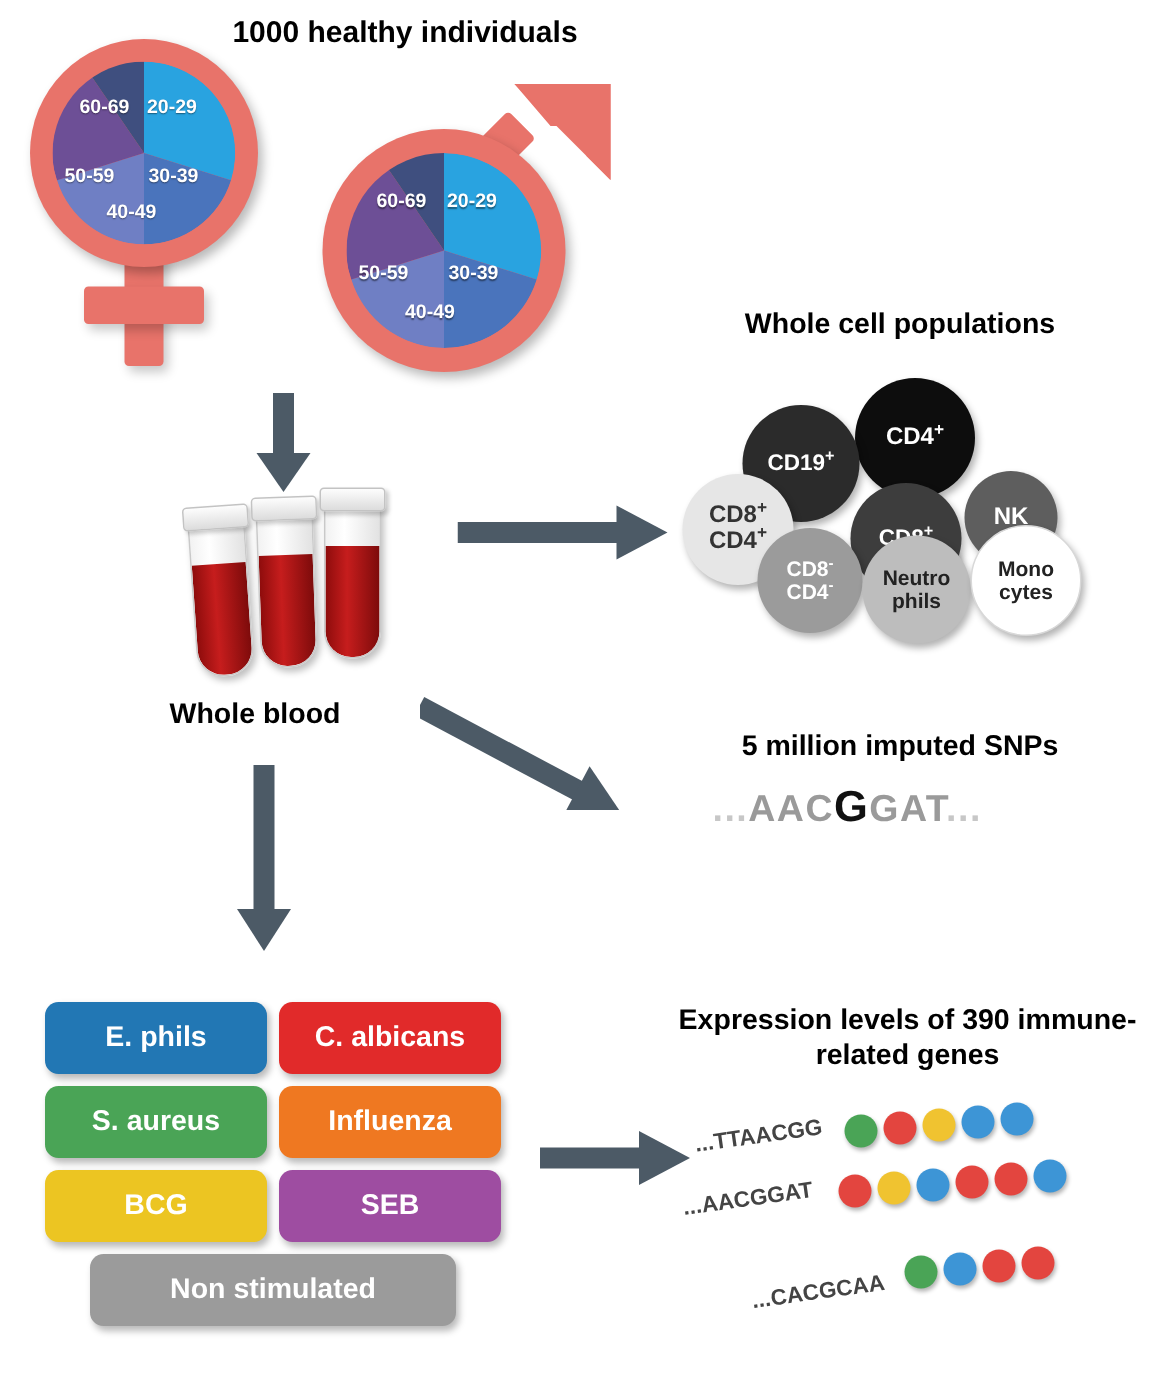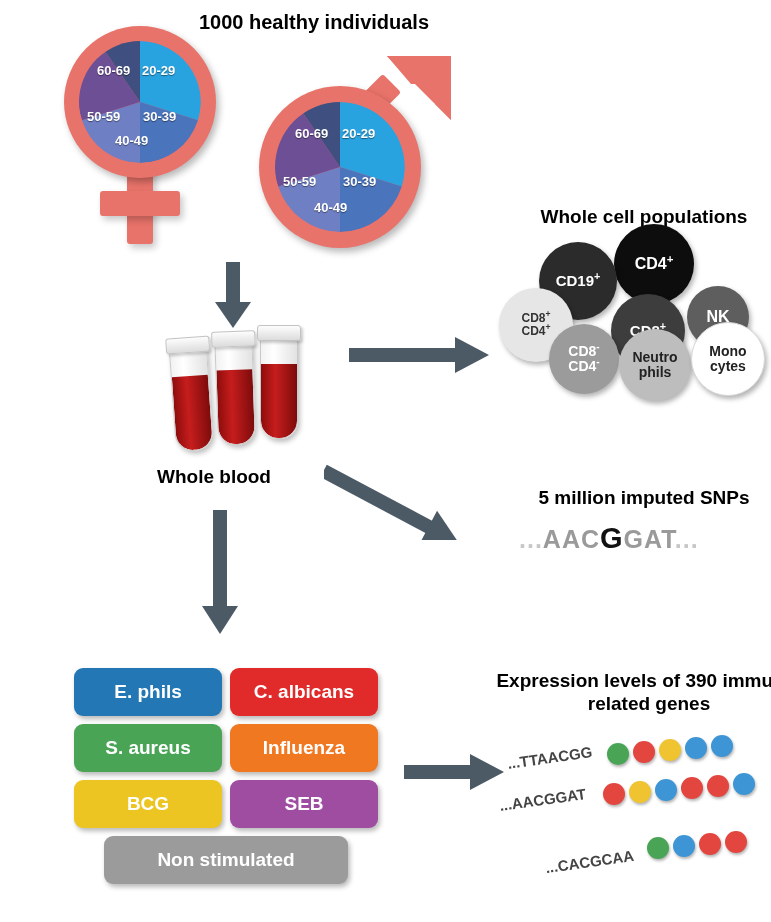--- a/index.html
+++ b/index.html
@@ -4,21 +4,21 @@
 <style>
   html, body { margin:0; padding:0; }
   body {
     width: 771px; height: 922px;
     background: #ffffff;
     font-family: "Liberation Sans", sans-serif;
     position: relative;
     overflow: hidden;
     color: #000;
   }
-  .root { position:absolute; inset:0;margin-left:44px; }
+  .root { position:absolute; inset:0; }
   .abs { position:absolute; }
 
   
   .title {
     font-weight: bold;
     text-align: center;
     line-height: 1.2;
     color:#000;
   }
   #title-cohort { left:150px; top:10px; width:240px; font-size:20px; }
@@ -80,21 +80,21 @@
     border:1px solid #c3c3c3;
     border-radius:3px;
     box-shadow: 2px 2px 3px rgba(0,0,0,0.2);
   }
   #label-whole-blood {
     position:absolute; left:60px; top:466px; width:220px;
     text-align:center; font-weight:bold; font-size:19px;
   }
 
   
-  #immune-cells { position:absolute; left:455px; top:224px; width:300px; height:175px; }
+  #immune-cells { position:absolute; left:455px; top:252px; width:300px; height:175px; }
   .cell {
     position:absolute;
     border-radius:50%;
     display:flex; align-items:center; justify-content:center;
     text-align:center;
     font-weight:bold;
     line-height:1.05;
     box-shadow: 2px 3px 5px rgba(0,0,0,0.30);
   }
   .cell sup { font-size:0.72em; vertical-align: super; line-height:0; }
@@ -245,21 +245,21 @@
     </div>
 
     <div class="cell" style="left:112px; top:70px; width:74px; height:74px; background:#3d3d3d; color:#fff; font-size:15px;">
       <span>CD8<sup>+</sup></span>
     </div>
 
     <div class="cell" style="left:188px; top:62px; width:62px; height:62px; background:#5e5e5e; color:#fff; font-size:16px;">
       <span>NK</span>
     </div>
 
-    <div class="cell" style="left:0px; top:64px; width:74px; height:74px; background:#e6e6e6; color:#333; font-size:12px;">
+    <div class="cell" style="left:0px; top:64px; width:74px; height:74px; background:#e6e6e6; color:#333; font-size:16px;">
       <span>CD8<sup>+</sup><br>CD4<sup>+</sup></span>
     </div>
 
     <div class="cell" style="left:50px; top:100px; width:70px; height:70px; background:#9b9b9b; color:#fff; font-size:14px;">
       <span>CD8<sup>-</sup><br>CD4<sup>-</sup></span>
     </div>
 
     <div class="cell" style="left:120px; top:105px; width:72px; height:72px; background:#bdbdbd; color:#222; font-size:14px;">
       <span>Neutro<br>phils</span>
     </div>

